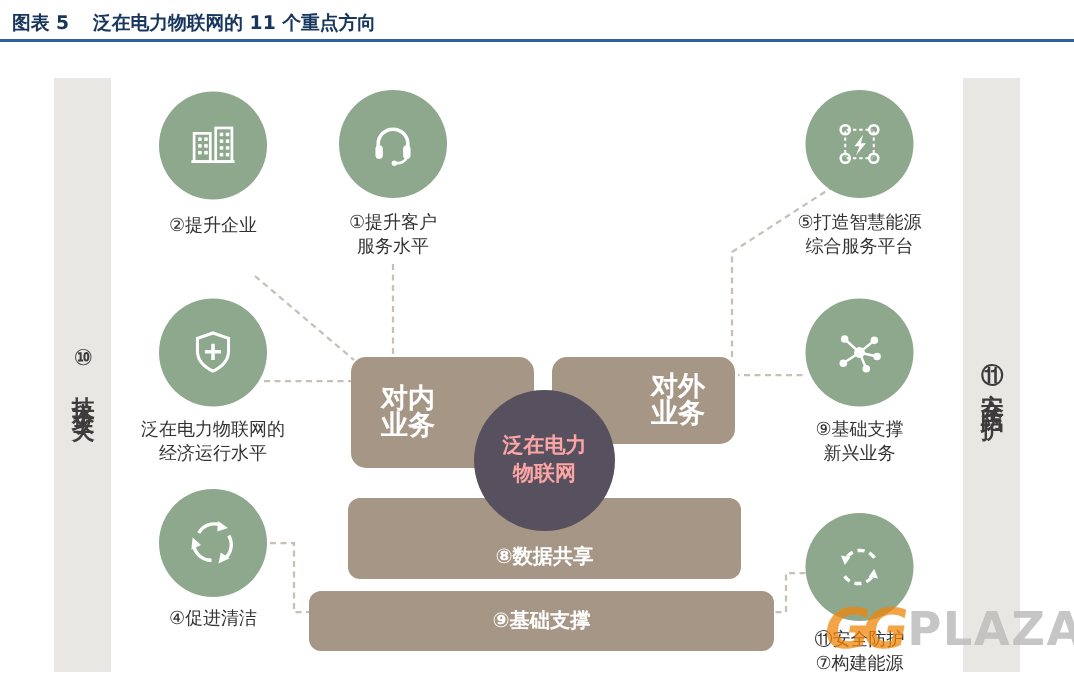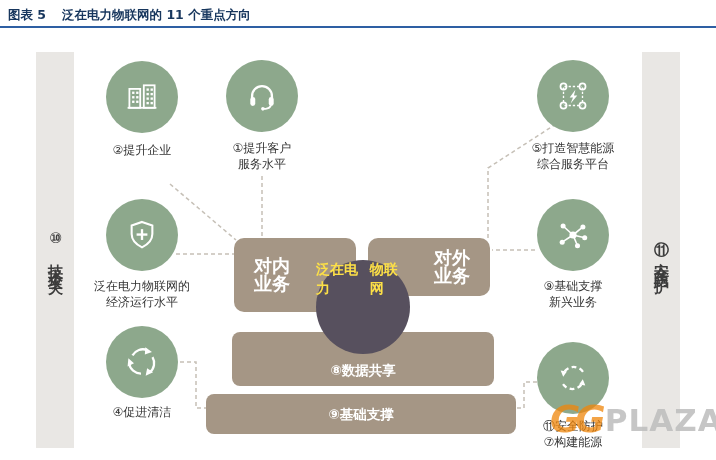--- a/index.html
+++ b/index.html
@@ -48,21 +48,21 @@
   .block-internal .block-text { left:20px; }
   .block-external .block-text { right:20px; }
 
   .bar { position:absolute; background:#a59685; border-radius:8px; color:#ffffff; text-align:center; font-size:13.5px; font-weight:600; }
   .bar-data { left:232px; top:332px; width:262px; height:54px; }
   .bar-data .bar-text { position:absolute; left:0; right:0; bottom:6px; }
   .bar-foundation { left:206px; top:394px; width:310px; height:40px; line-height:40px; }
 
   
   .center-circle { position:absolute; left:316px; top:260px; width:94px; height:94px; border-radius:50%; background:#57505e;
-                   color:#fde047; display:flex; flex-direction:row; justify-content:center;
+                   color:#fca5a5; display:flex; flex-direction:column; align-items:center; justify-content:center;
                    font-size:14px; font-weight:bold; line-height:19px; }
 
   
   .watermark { position:absolute; left:550px; top:398px; display:flex; align-items:center; z-index:20; pointer-events:none; }
   .wm-logo { font-size:37px; font-weight:bold; font-style:italic; color:#f0860a; opacity:.75; letter-spacing:-5px; margin-right:4px;text-align:right; }
   .wm-text { font-size:31px; font-weight:bold; color:#bdbdbd; opacity:.85; letter-spacing:1px; }
 </style>
 </head>
 <body>
 

